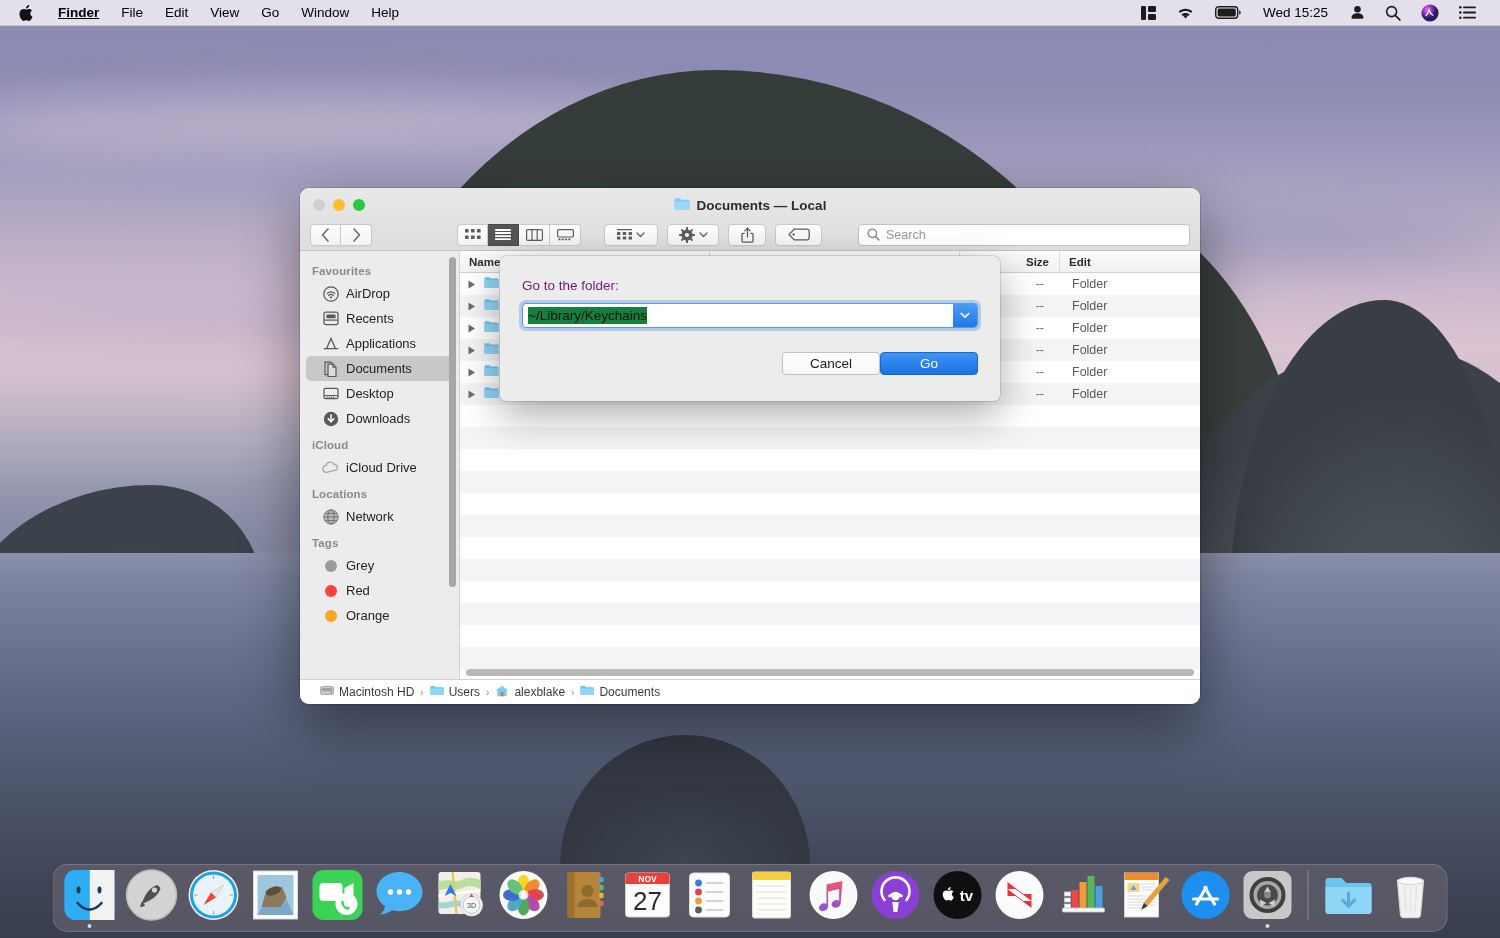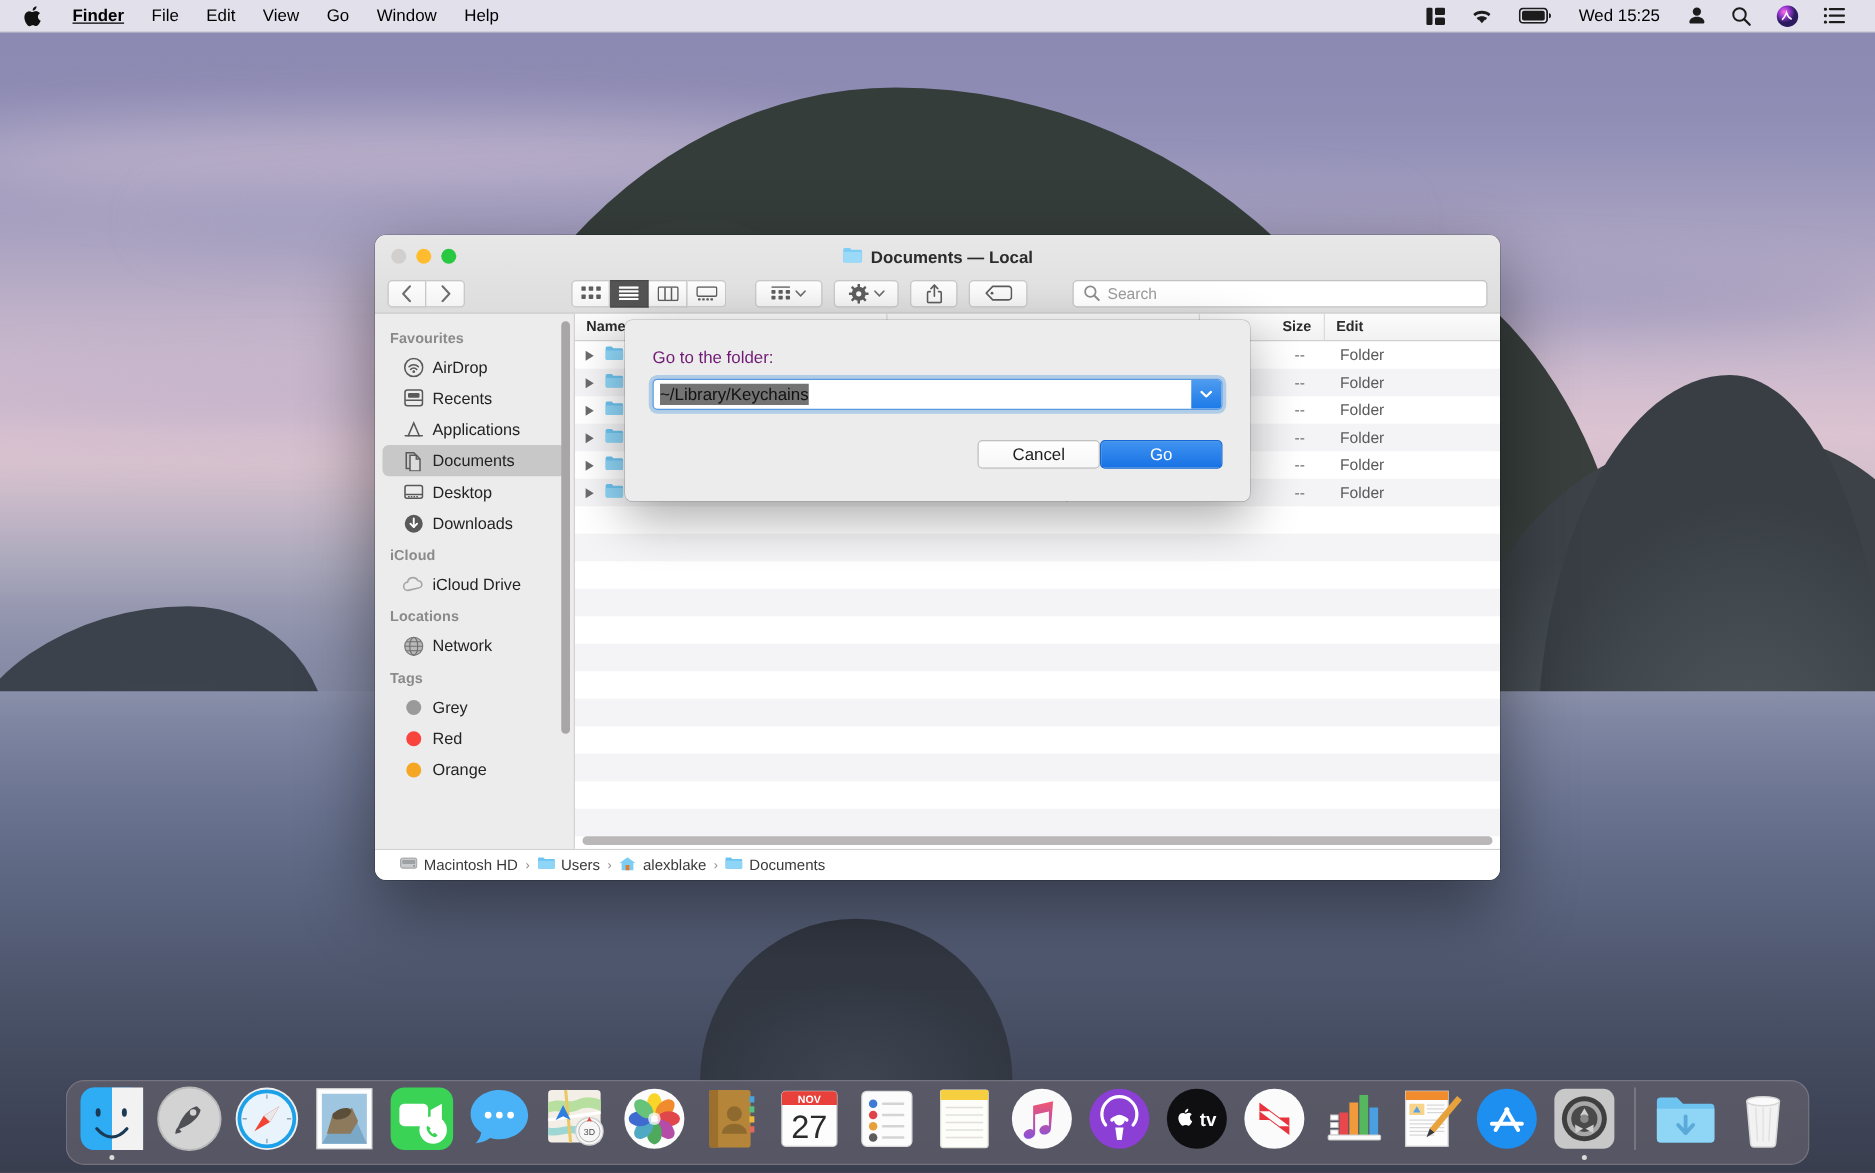--- a/index.html
+++ b/index.html
@@ -231,21 +231,21 @@
   .combo {
     height:25px; background:#fff;
     border:1px solid #5a9ae0; border-radius:4px;
     box-shadow:0 0 0 3px rgba(95,160,225,.42);
     display:flex; align-items:center; position:relative; overflow:hidden;
   }
   .combo-txt {
     flex:1; padding-left:5px; font-size:13.5px; color:#111;
     display:flex; align-items:center; height:100%;
   }
-  .combo-txt span { background:#737373; padding:1px 0; }
+  .combo-txt span { background:#15803d; padding:1px 0; }
   .combo-arrow {
     width:24px; height:100%; flex:0 0 24px;
     background:linear-gradient(to bottom,#4e9bf0,#1c7ae8);
     display:flex; align-items:center; justify-content:center; color:#fff;
   }
   .dlg-btns { display:flex; justify-content:flex-end; gap:0; margin-top:24px; }
   .dbtn {
     height:23px; min-width:98px; border-radius:4px; font-size:13.5px;
     display:flex; align-items:center; justify-content:center;
   }

